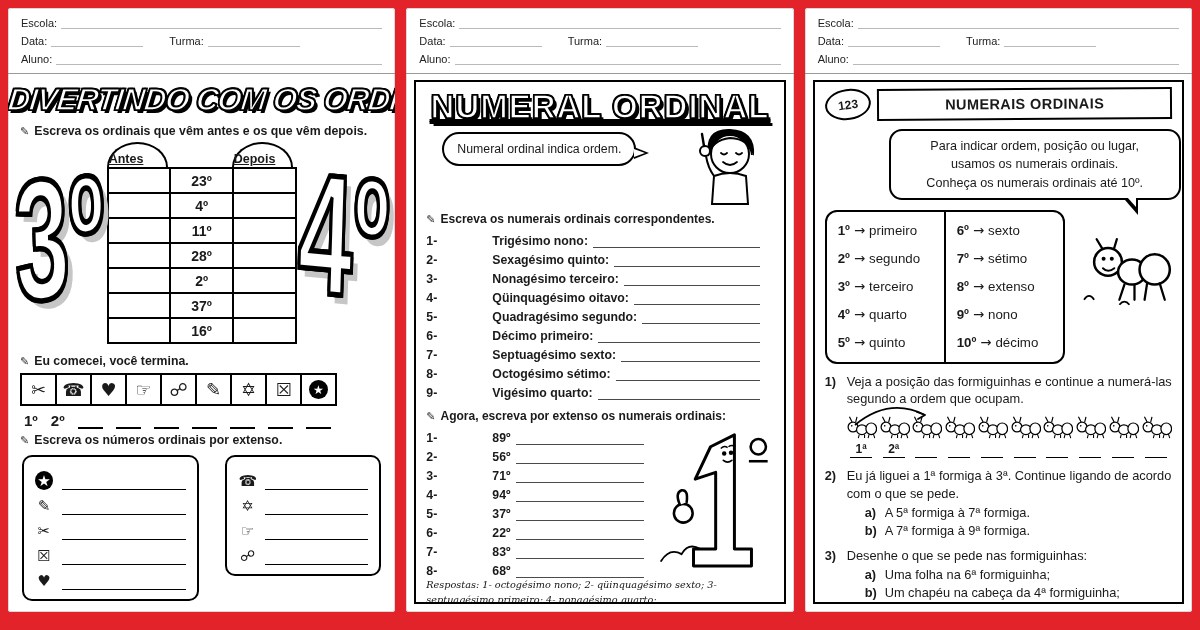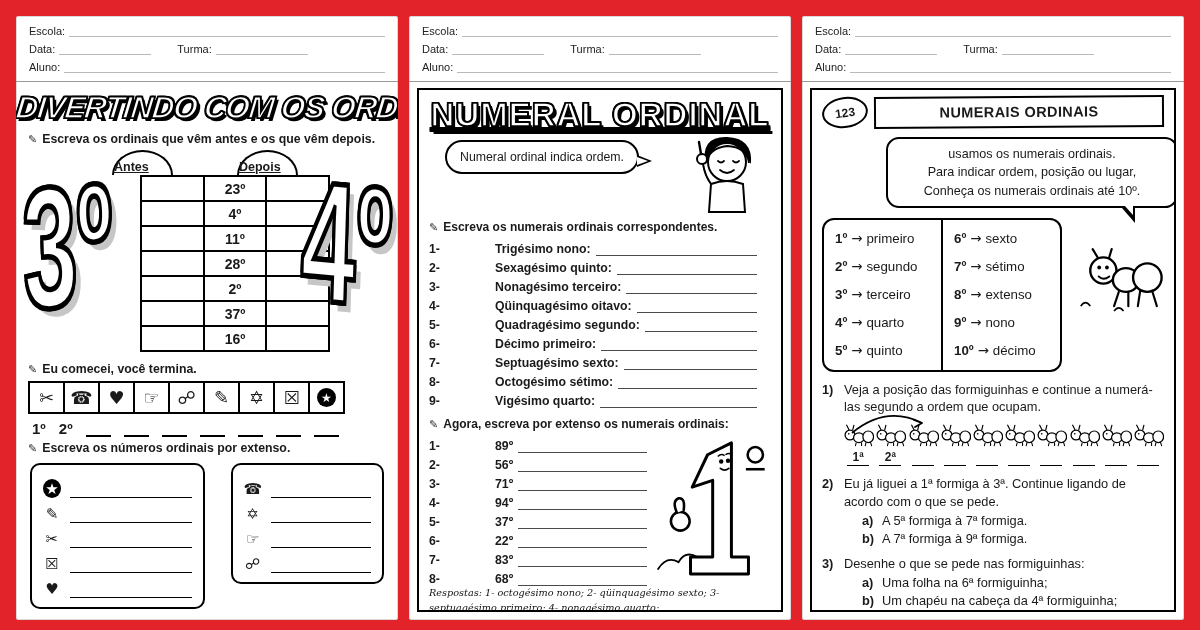--- a/index.html
+++ b/index.html
@@ -1,17 +1,17 @@
 <!DOCTYPE html>
 <html><head>
 <meta charset="utf-8">
 <style>
   html,body{margin:0;padding:0;width:1200px;height:630px;overflow:hidden;
     font-family:"Liberation Sans","DejaVu Sans",sans-serif;background:#e2232a;}
-  .board{position:absolute;inset:0;display:flex;gap:11px;padding:16px;box-sizing:border-box;}
+  .board{position:absolute;inset:0;display:flex;gap:11px;padding:8px;box-sizing:border-box;}
   .page{background:#fff;flex:1;height:604px;border-radius:3px;box-shadow:inset 0 0 0 1px #d9d9d9;
     box-sizing:border-box;display:flex;flex-direction:column;overflow:hidden;color:#1a1a1a;}
   
   .page-header{height:66px;border-bottom:1px solid #9a9a9a;padding:9px 13px 0;box-sizing:border-box;flex:none;}
   .hrow{display:flex;align-items:flex-end;font-size:11px;color:#222;margin-bottom:6px;}
   .hlbl{flex:none;margin-right:4px;}
   .hline{border-bottom:1px solid #b9b9b9;height:11px;flex:1;}
   .hline.short{flex:none;width:92px;}
   .hsp{flex:none;width:26px;}
   
@@ -27,21 +27,21 @@
   .bignum{font-size:98px;font-weight:700;line-height:1;color:#fff;-webkit-text-stroke:3px #000;
     text-shadow:-1.5px -1.5px 0 #000,1.5px -1.5px 0 #000,-1.5px 1.5px 0 #000,1.5px 1.5px 0 #000,6px 5px 0 #c6c6c6;
     transform-origin:top center;flex:none;}
   .bigL{transform:scaleY(1.75) rotate(-3deg);margin:10px 0 0 2px;}
   .bigR{transform:scaleY(1.75) rotate(3deg);margin:8px 2px 0 0;}
   .p1t{flex:none;width:190px;}
   .arches{display:flex;}
   .arch{width:61px;height:25px;border:2px solid #000;border-bottom:none;border-radius:50% 50% 0 0/100% 100% 0 0;
     box-sizing:border-box;text-align:left;font-size:12.5px;font-weight:700;line-height:30px;background:#fff;text-decoration:underline;}
   .arch-gap{width:64px;}
-  table.ordtab{border-collapse:collapse;width:190px;table-layout:fixed;margin-left:28px;}
+  table.ordtab{border-collapse:collapse;width:190px;table-layout:fixed;}
   table.ordtab td{border:2px solid #000;height:23px;text-align:center;font-size:14px;font-weight:700;padding:0;}
   .p1-iconrow{display:flex;margin:3px 12px 0;}
   .cell{width:37px;height:33px;border:2px solid #000;margin-right:-2px;display:flex;align-items:center;
     justify-content:center;font-size:18px;box-sizing:border-box;background:#fff;}
   .circle{width:19px;height:19px;border-radius:50%;background:#000;color:#fff;font-size:12px;display:flex;
     align-items:center;justify-content:center;}
   .p1-seq{display:flex;align-items:flex-end;gap:13px;margin:6px 16px 0;font-size:15px;font-weight:700;}
   .dash{width:25px;border-bottom:2px solid #000;height:14px;}
   .p1-boxes{display:flex;gap:26px;margin:6px 14px 0;}
   .obox{border:2px solid #000;border-radius:10px;padding:8px 11px 9px;box-sizing:border-box;background:#fff;}
@@ -465,22 +465,22 @@
     </div>
 
     <div class="p3-border">
       <div class="banner">
         <span class="badge">123</span>
         <span class="ribbon">NUMERAIS ORDINAIS</span>
       </div>
 
       <div class="p3-bubwrap">
         <div class="p3-bubble">
+          <div>Para indicar ordem, posição ou lugar,</div>
           <div>usamos os numerais ordinais.</div>
-          <div>Para indicar ordem, posição ou lugar,</div>
           <div>Conheça os numerais ordinais até 10º.</div>
         </div>
         <span class="tail3a"></span>
         <span class="tail3b"></span>
       </div>
 
       <div class="p3-tabrow">
         <div class="p3-table">
           <div class="p3col">
             <div class="ordrow">

